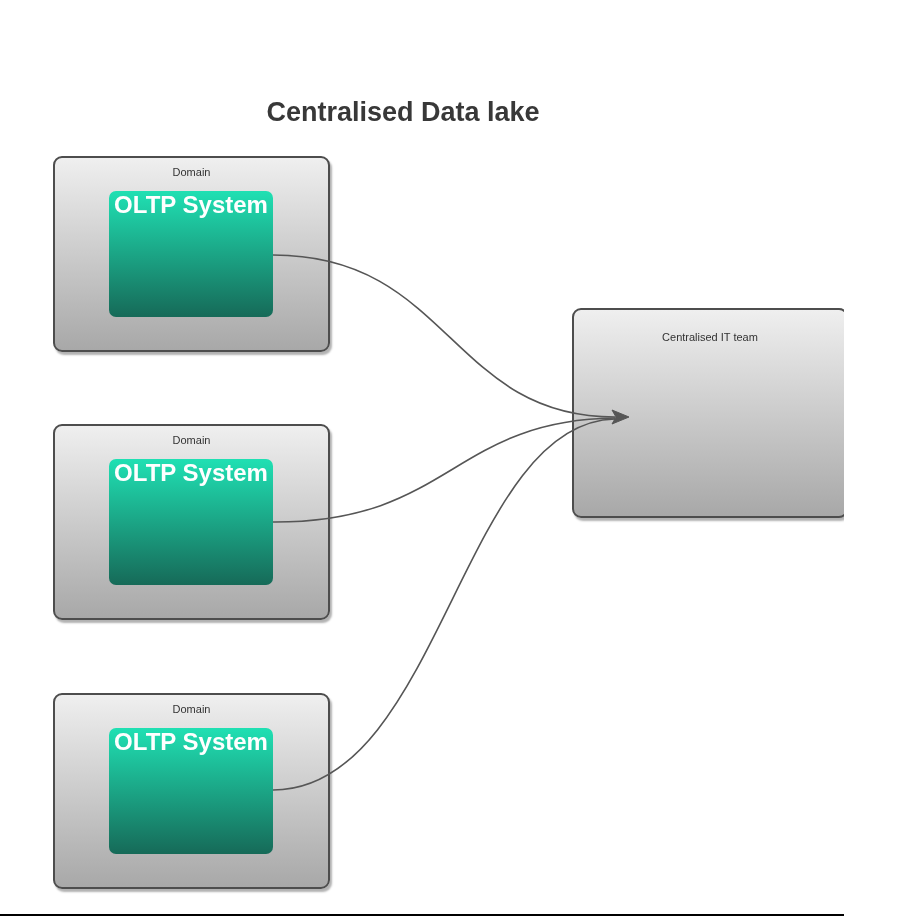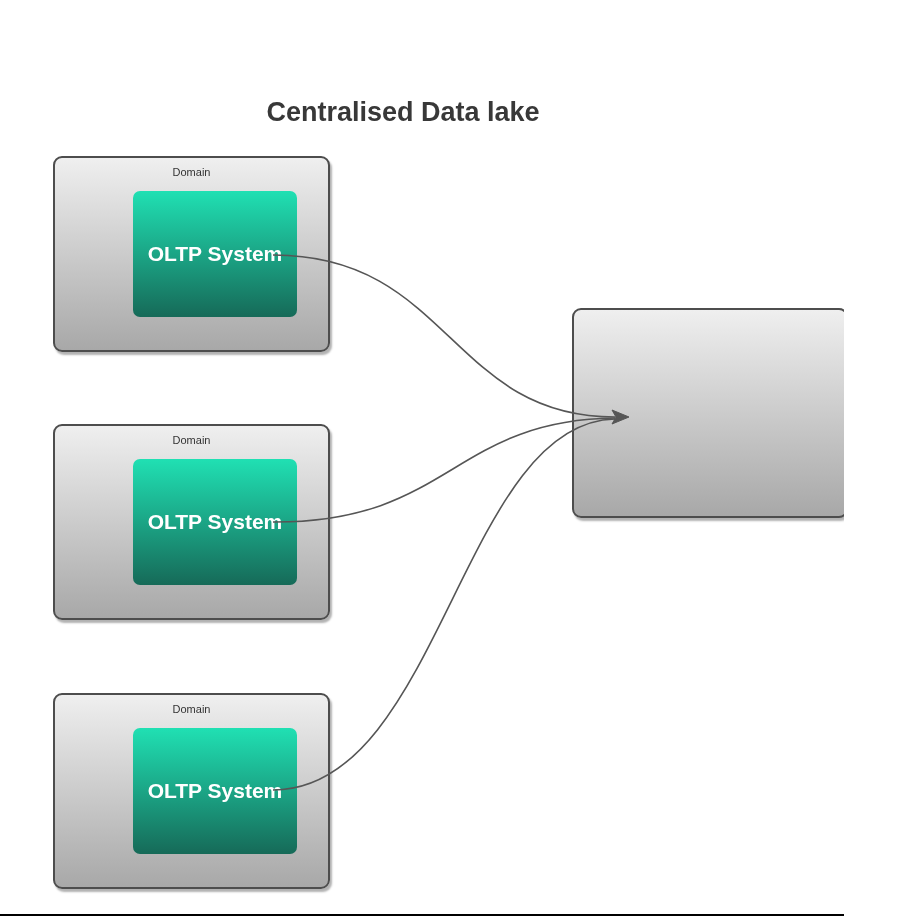--- a/index.html
+++ b/index.html
@@ -43,27 +43,25 @@
     font-size: 11px;
     color: #333333;
   }
   .central-box .container-label { top: 21px; }
   .node {
     position: absolute;
     width: 164px;
     height: 126px;
     border-radius: 7px;
     display: flex;
-    align-items: center;
     justify-content: center;
     text-align: center;
     color: #ffffff;
     font-weight: bold;
-    font-size: 21px;
-    margin-left: 24px;
+    font-size: 24px;
   }
   .node-teal {
     left: 54px; top: 33px;
     background: linear-gradient(180deg, #20e0b3 0%, #166a58 100%);
   }
   .node-blue {
     left: 55px; top: 43px;
     background: linear-gradient(180deg, #16a0e8 0%, #0d6499 100%);
   }
   .arrows-layer {
@@ -113,20 +111,21 @@
   </div>
 
   <div class="container-box domain-box domain-3">
     <div class="container-label">Domain</div>
     <div class="node node-teal">
       <span>OLTP System</span>
     </div>
   </div>
 
   <div class="container-box central-box">
+    <div class="container-label">Centralised IT team</div>
   </div>
 
   <svg class="arrows-layer" width="902" height="920" viewBox="0 0 902 920">
     <path d="M 273 255 C 450 255, 450 417, 615 417"></path>
     <path d="M 273 522 C 450 523, 452 420, 615 418"></path>
     <path d="M 273 790 C 440 790, 462 422, 615 419"></path>
     <polygon points="612,410 629,417 612,424 616,417"></polygon>
   </svg>
 
   <div class="bottom-rule"></div>

